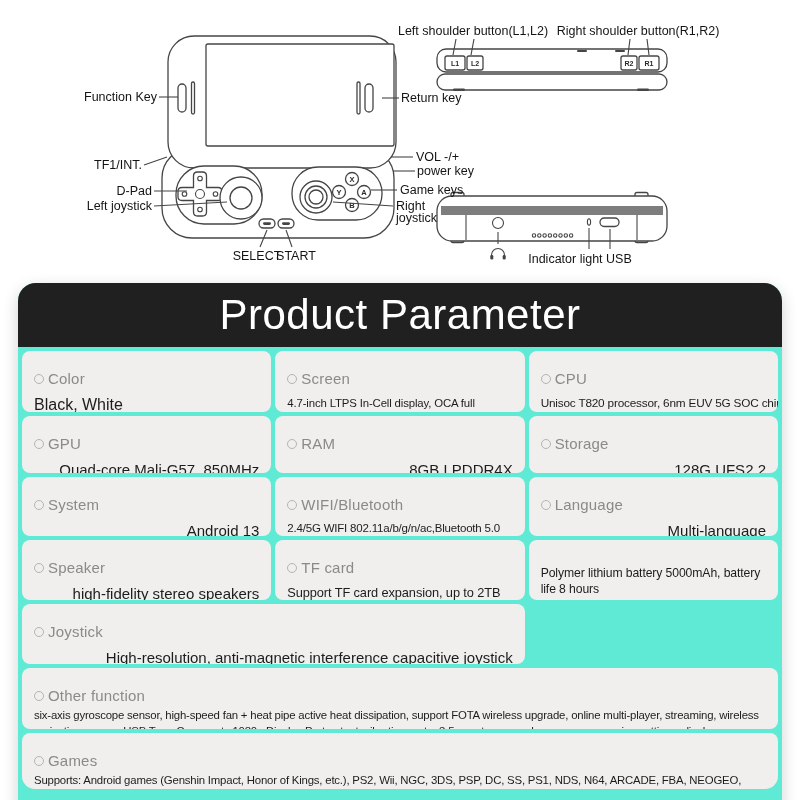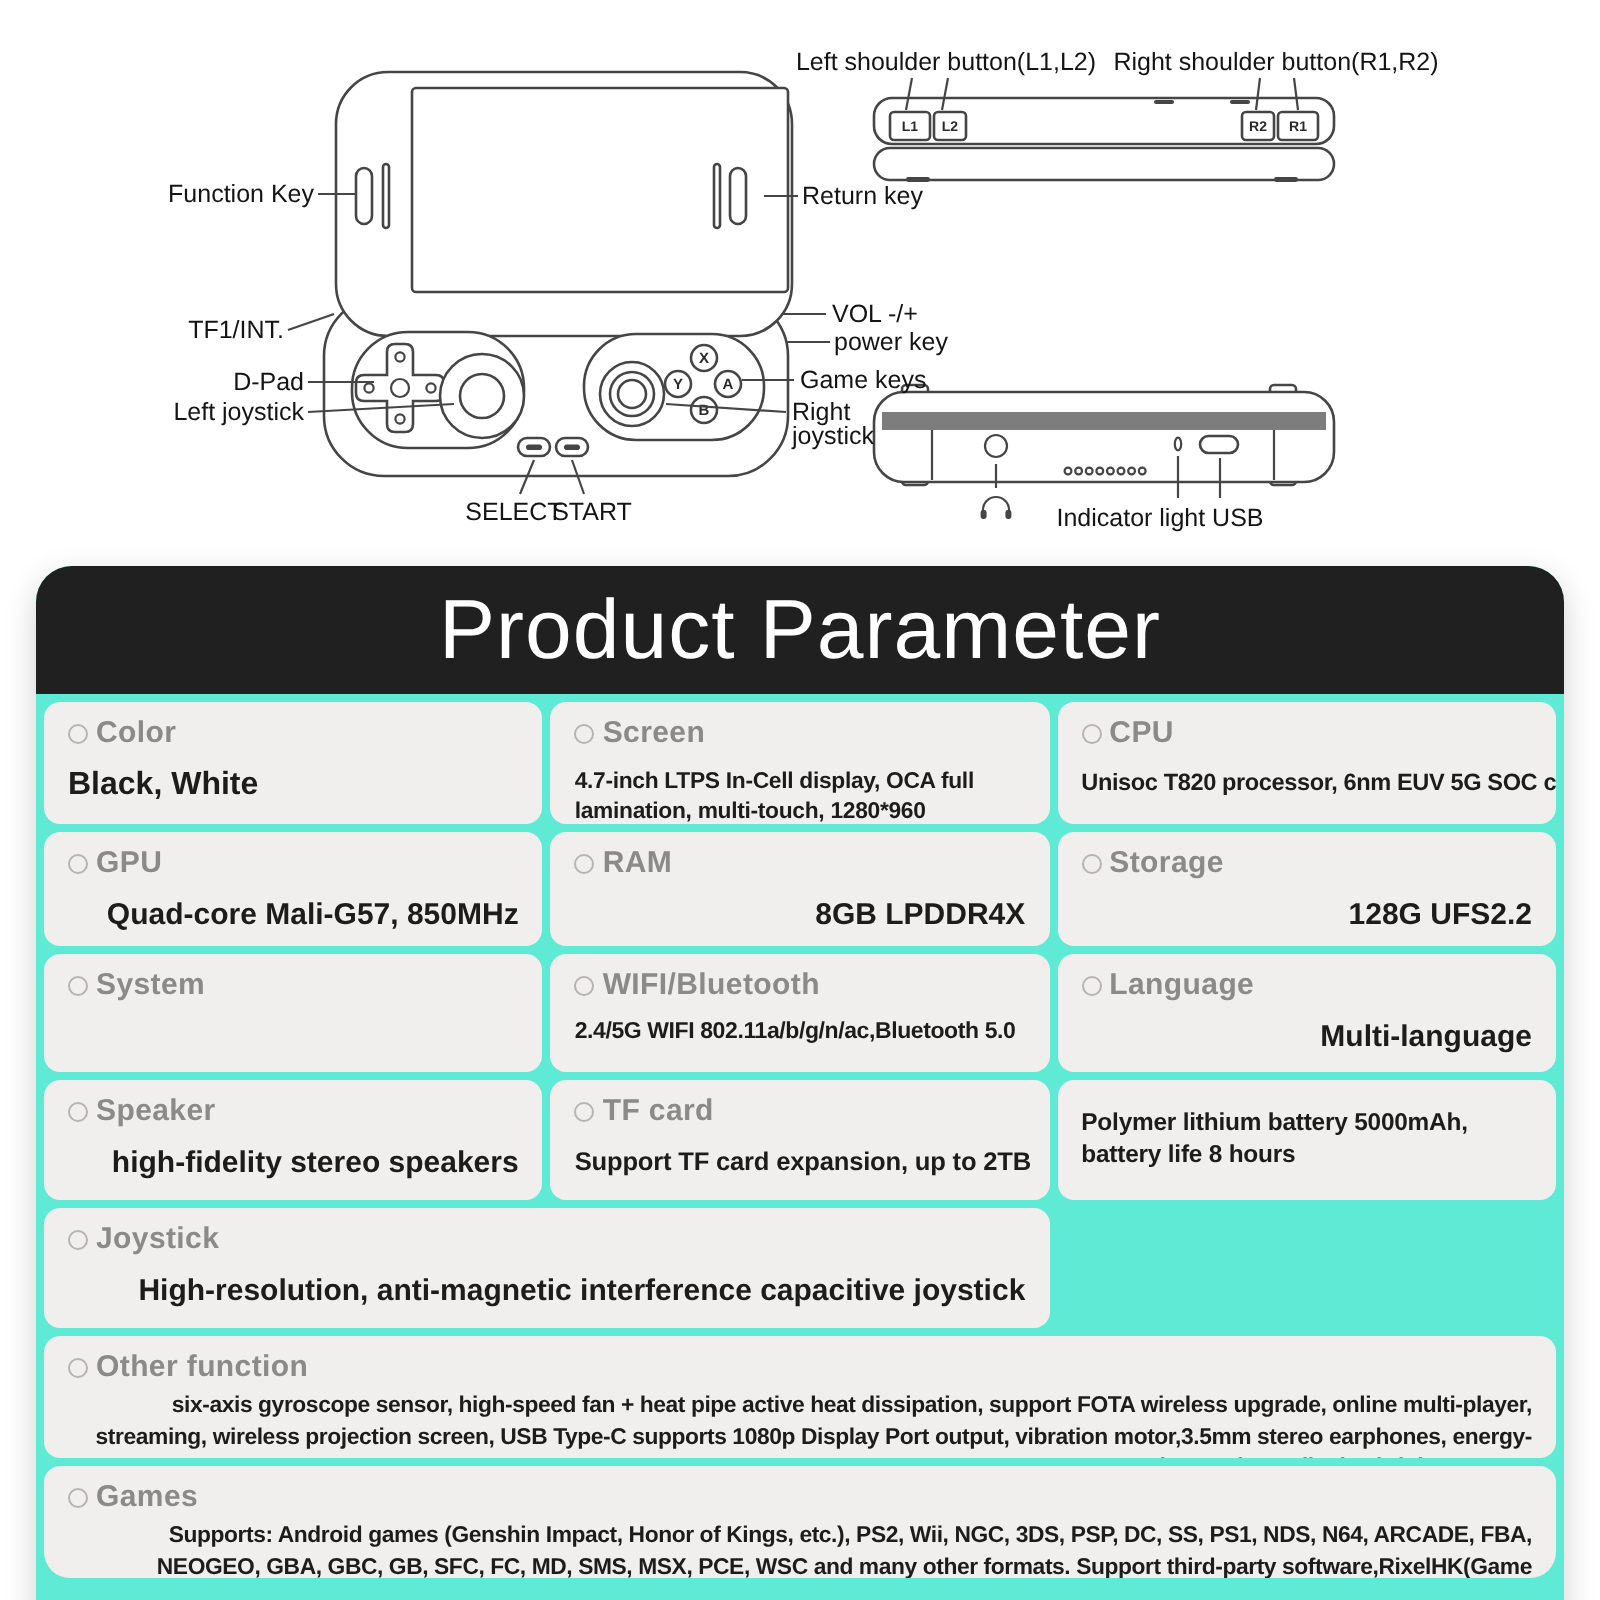--- a/index.html
+++ b/index.html
@@ -25,24 +25,24 @@
     height:64px;background:#202020;border-radius:18px 18px 0 0;
     display:flex;align-items:center;justify-content:center;
   }
   .card-title{color:#ffffff;font-size:42px;font-weight:400;letter-spacing:0.5px;}
   .grid{
     display:grid;grid-template-columns:1fr 1fr 1fr;
     grid-template-rows:61px 57px 59px 60px 60px 61px 56px;
     gap:4px;padding:4px;
   }
   .cell{
-    background:#f0efed;border-radius:8px;padding:6px 12px 4px 12px;overflow:hidden;font-weight:bold;
+    background:#f0efed;border-radius:8px;padding:18px 12px 4px 12px;overflow:hidden;
   }
   .cell.span2{grid-column:span 2;}
-  .cell.span3{grid-column:span 3;text-align:right;}
+  .cell.span3{grid-column:span 3;}
   .cell.last{border-radius:8px 8px 13px 13px;}
   .spec-label{
     display:flex;align-items:center;gap:4px;
     color:#8a8a8a;font-size:15px;letter-spacing:0.2px;line-height:20px;
   }
   .ring{
     width:10px;height:10px;border:1.5px solid #b7b4b0;border-radius:50%;
     box-sizing:border-box;flex:0 0 auto;
   }
   .spec-value{color:#1c1c1c;margin-top:7px;}
@@ -249,20 +249,21 @@
           <span>Storage</span>
         </div>
       <div class="spec-value v-md">128G UFS2.2</div>
     </div>
 
     <div class="cell">
       <div class="spec-label">
           <span class="ring"></span>
           <span>System</span>
         </div>
+      <div class="spec-value v-md">Android 13</div>
     </div>
 
     <div class="cell">
       <div class="spec-label">
           <span class="ring"></span>
           <span>WIFI/Bluetooth</span>
         </div>
       <div class="spec-value v-wifi">2.4/5G WIFI 802.11a/b/g/n/ac,Bluetooth 5.0</div>
     </div>
 

